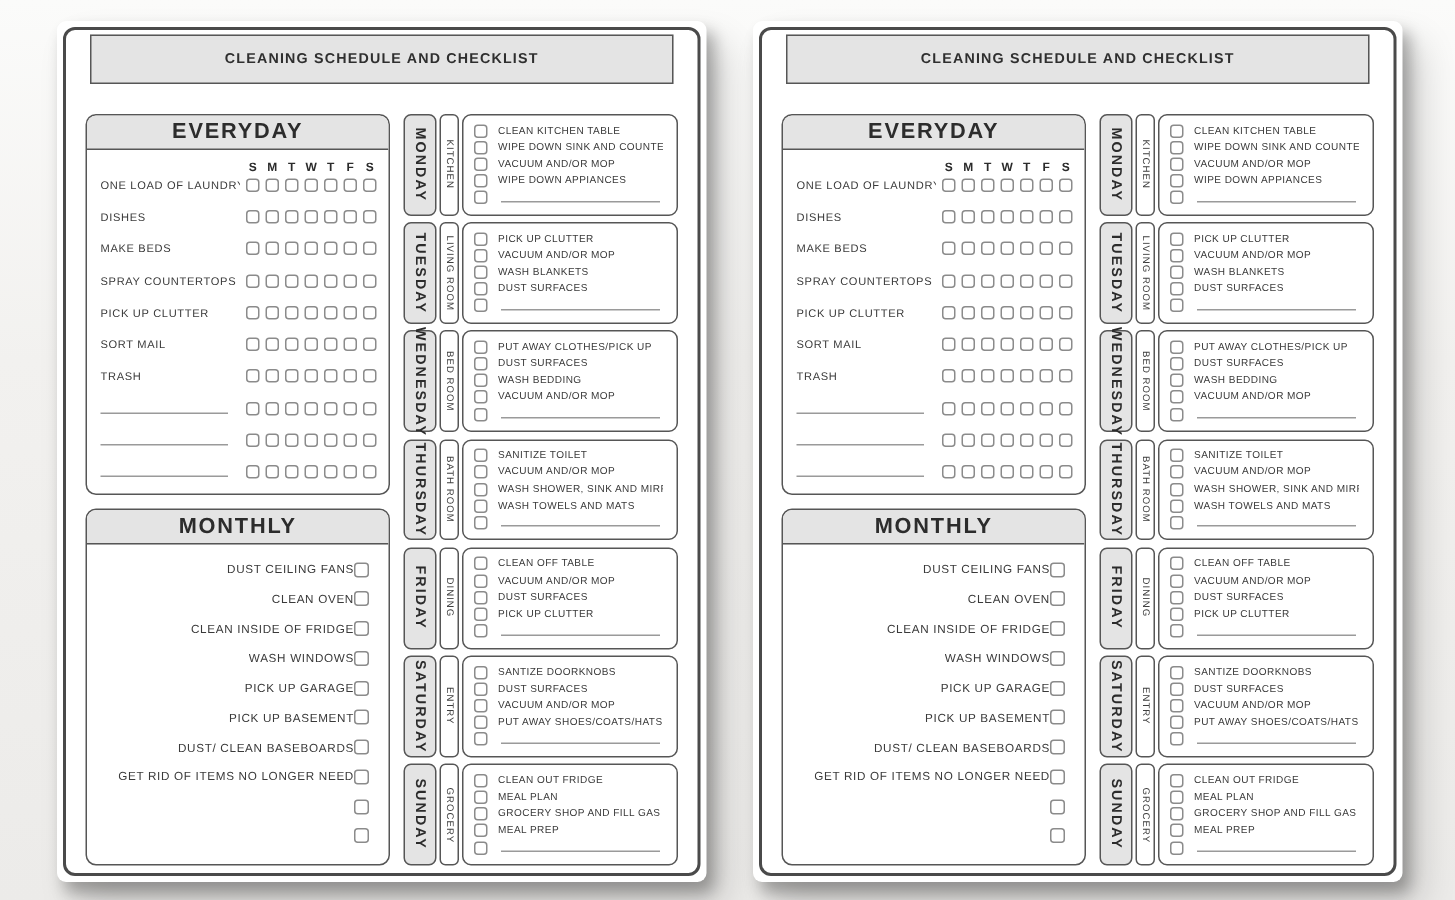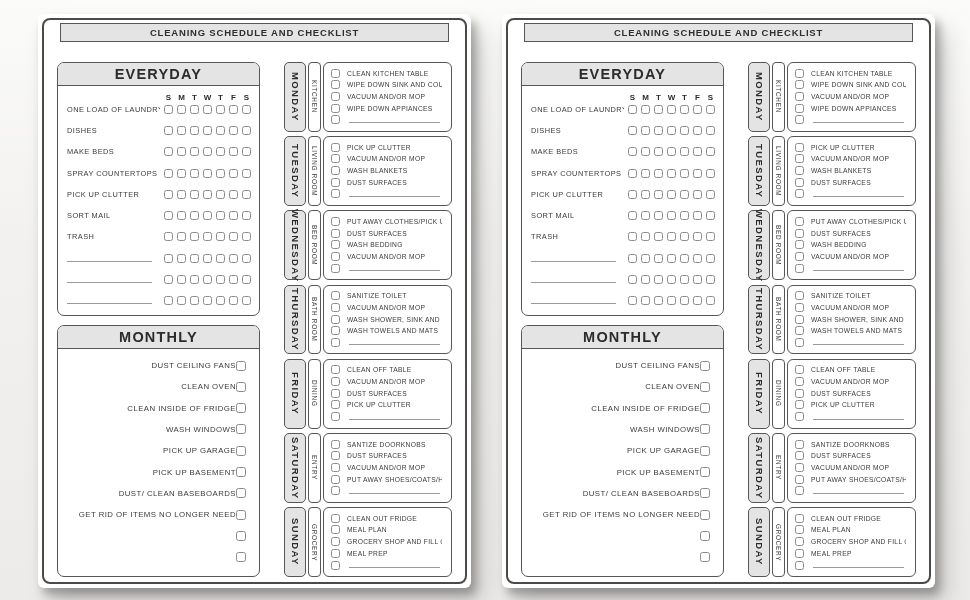--- a/index.html
+++ b/index.html
@@ -16,25 +16,25 @@
   .sheet{
     width:433px; height:574px; background:var(--paper); border-radius:6px;
     padding:4px; flex:0 0 auto;
     box-shadow:5px 7px 10px rgba(0,0,0,.28), 12px 15px 24px rgba(0,0,0,.16);
   }
   .frame{
     height:100%; border:2px solid var(--border); border-radius:8px;
     padding:3px 13px 5px; display:flex; flex-direction:column; background:var(--paper);
   }
   .title-bar{
-    height:19px; margin:0 3px; border:1.5px solid var(--border2); background:var(--band);
+    height:33px; margin:0 3px; border:1.5px solid var(--border2); background:var(--band);
     display:flex; align-items:center; justify-content:center;
     font-size:9.5px; font-weight:600; letter-spacing:.8px; color:#2f2f2f; white-space:nowrap;
   }
-  .cols{flex:1; min-height:0; display:flex; gap:24px; margin-top:20px;}
+  .cols{flex:1; min-height:0; display:flex; gap:9px; margin-top:20px;}
   .left-col{width:203px; display:flex; flex-direction:column; gap:9px;}
   .box{
     border:1.6px solid var(--border2); border-radius:7px; background:var(--paper);
     display:flex; flex-direction:column; overflow:hidden;
   }
   .box .band{
     height:23px; background:var(--band); border-bottom:1.6px solid var(--border2);
     display:flex; align-items:center; justify-content:center;
     font-size:14.5px; font-weight:600; letter-spacing:1.2px; color:#2c2c2c;
   }

